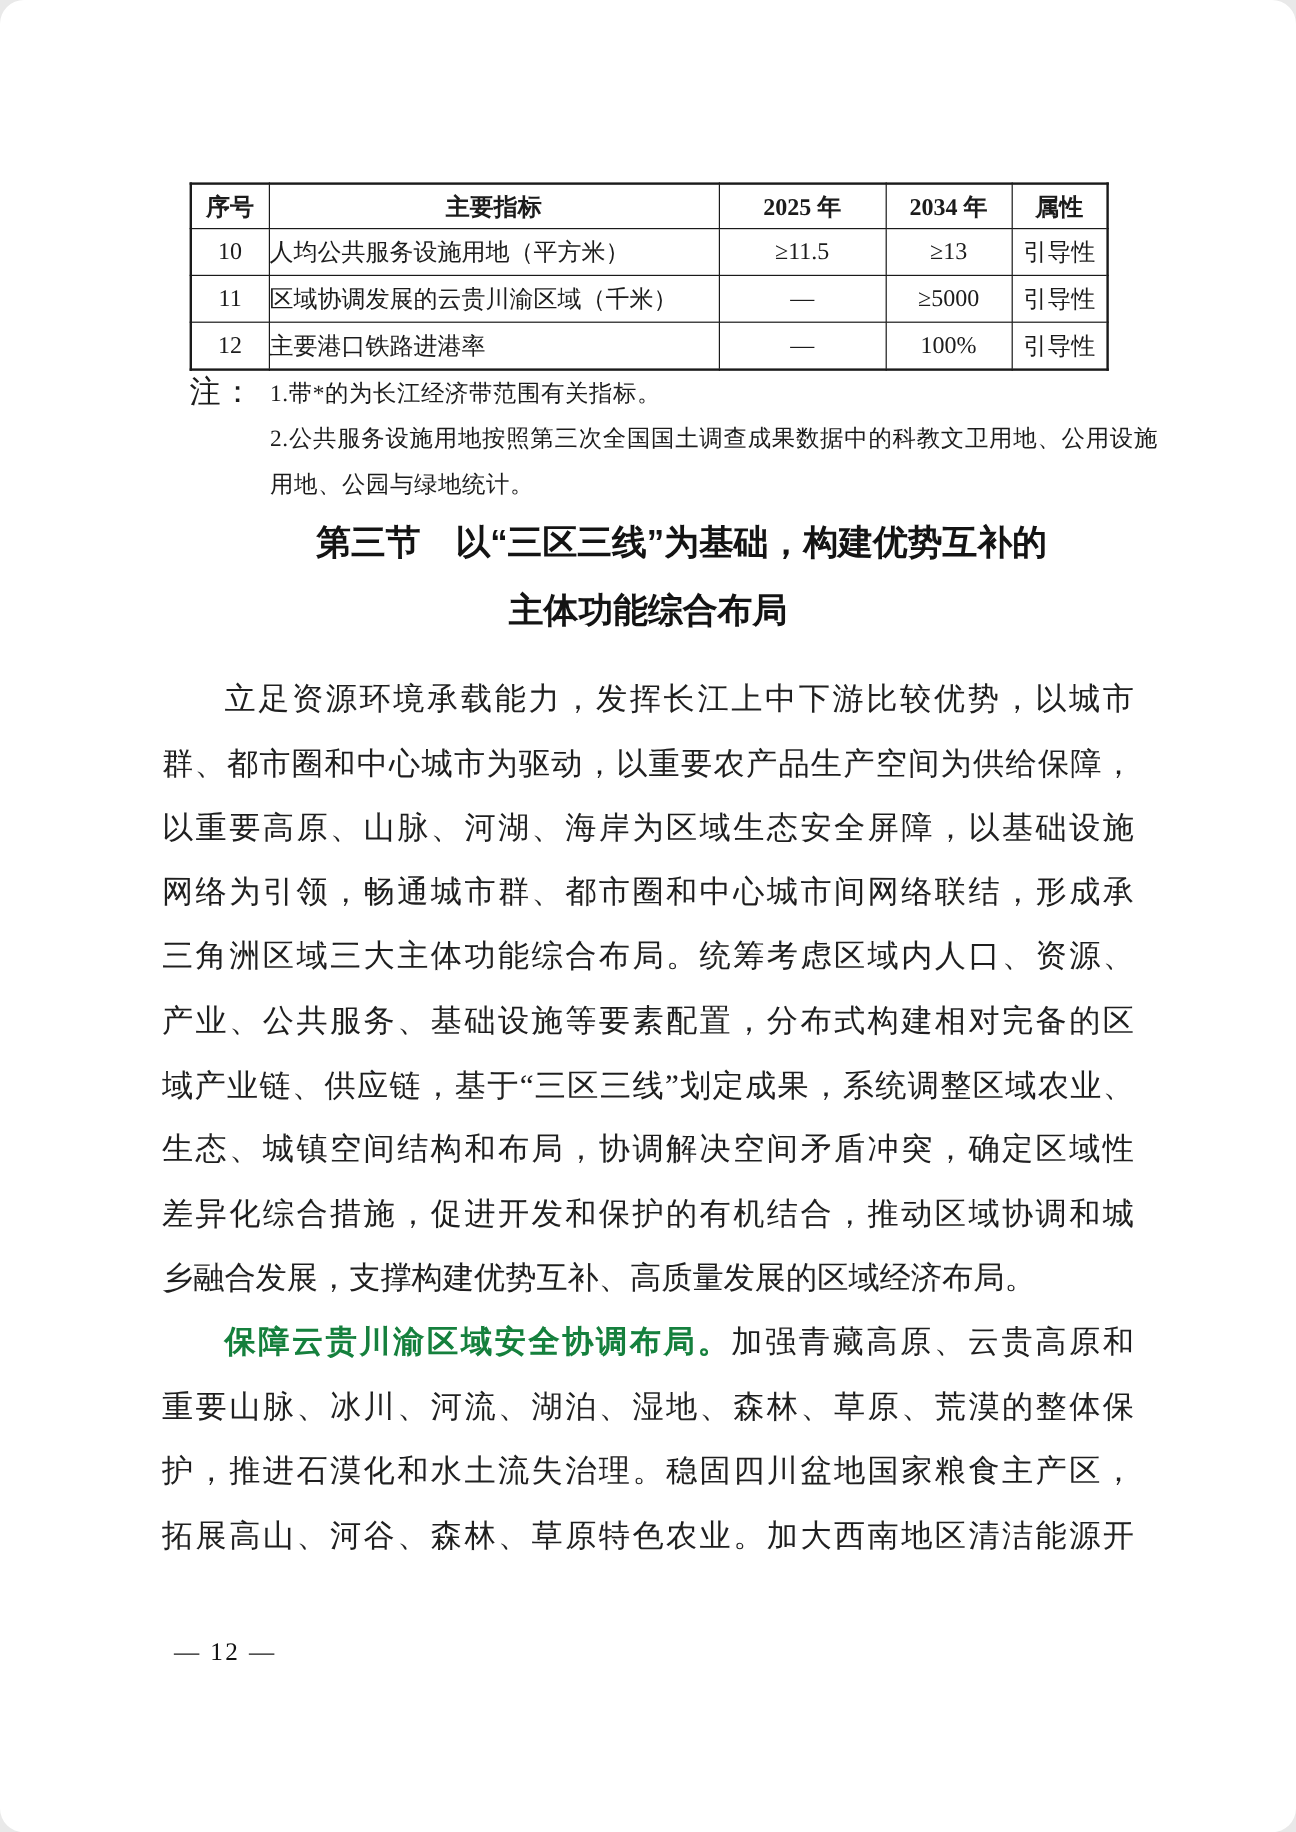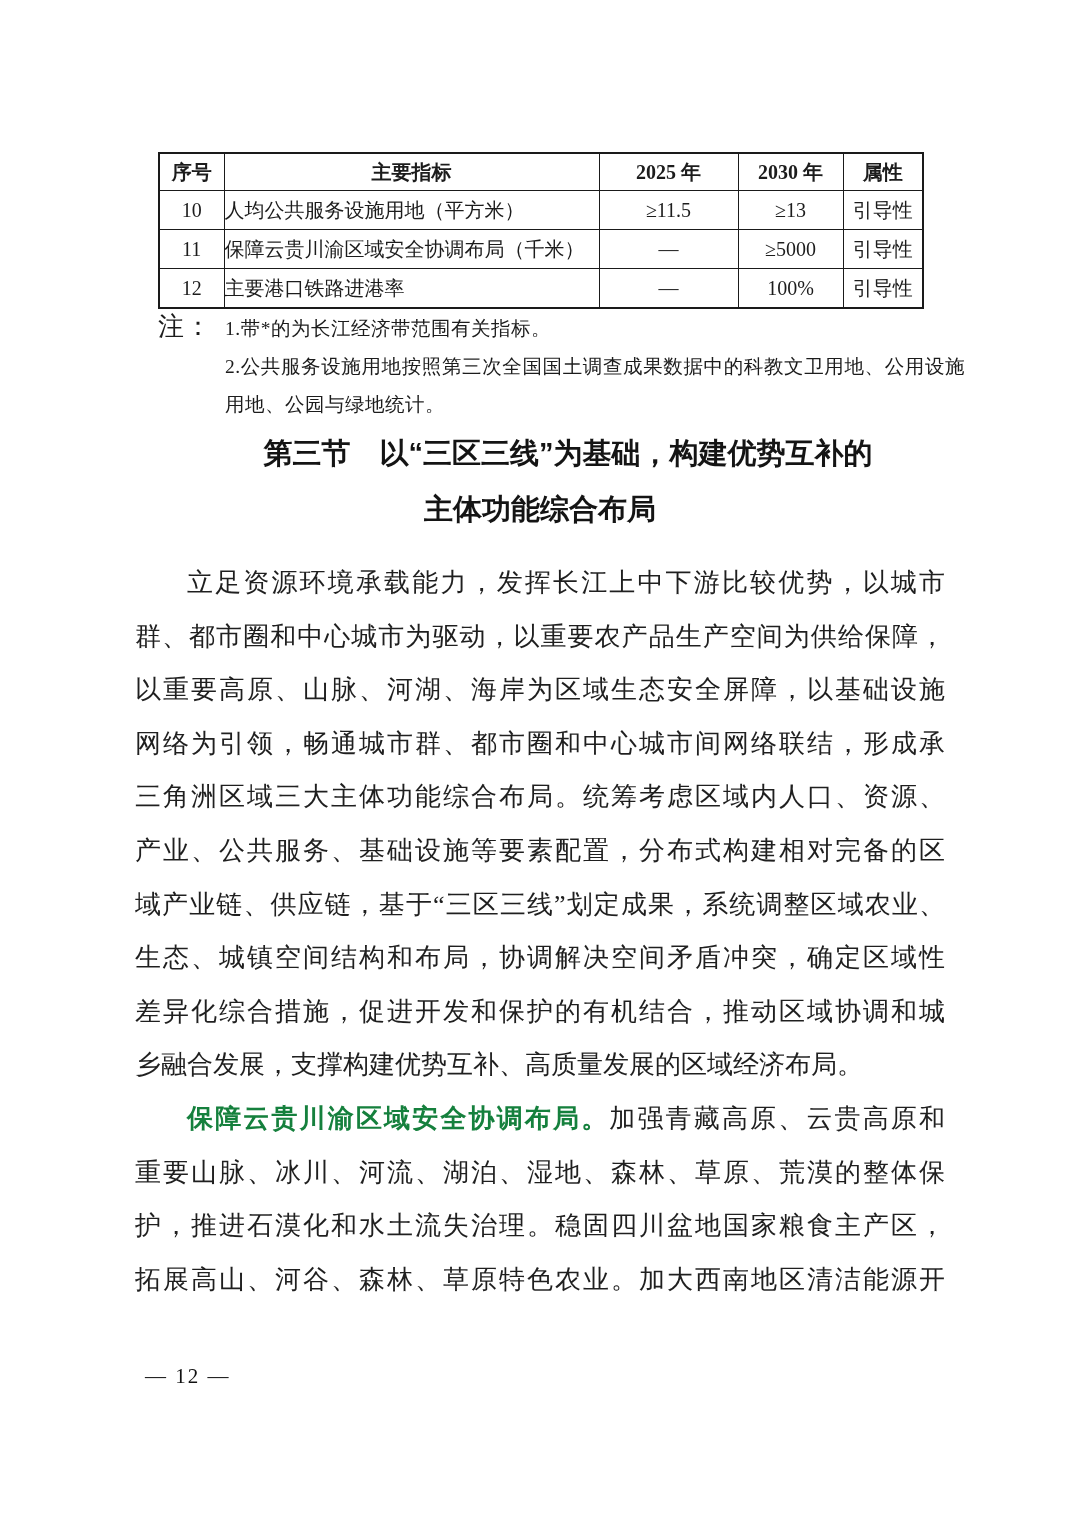--- a/index.html
+++ b/index.html
@@ -4,20 +4,21 @@
 <style>
   html,body{margin:0;padding:0;background:#e9e9e9;}
   .page{
     position:relative;
     width:1080px;height:1527px;
     background:#ffffff;
     margin:0 auto;
     overflow:hidden;
     font-family:"Liberation Serif","DejaVu Serif",serif;
     color:#1c1c1c;
+    border-radius:20px;
   }
   
   .doc-table{
     position:absolute;top:152px;left:158px;
     border-collapse:collapse;
     table-layout:fixed;
     width:764px;
     border:2px solid #1a1a1a;
     font-size:20px;
   }
@@ -101,35 +102,35 @@
         <col class="col-ind">
         <col class="col-y25">
         <col class="col-y35">
         <col class="col-attr">
     </colgroup>
     <thead>
       <tr>
         <th>序号</th>
         <th>主要指标</th>
         <th>2025 年</th>
-        <th>2030 年</th>
+        <th>2034 年</th>
         <th>属性</th>
       </tr>
     </thead>
     <tbody>
       <tr>
         <td>10</td>
         <td class="cell-ind">人均公共服务设施用地（平方米）</td>
         <td>≥11.5</td>
         <td>≥13</td>
         <td>引导性</td>
       </tr>
       <tr>
         <td>11</td>
-        <td class="cell-ind">保障云贵川渝区域安全协调布局（千米）</td>
+        <td class="cell-ind">区域协调发展的云贵川渝区域（千米）</td>
         <td>—</td>
         <td>≥5000</td>
         <td>引导性</td>
       </tr>
       <tr>
         <td>12</td>
         <td class="cell-ind">主要港口铁路进港率</td>
         <td>—</td>
         <td>100%</td>
         <td>引导性</td>

